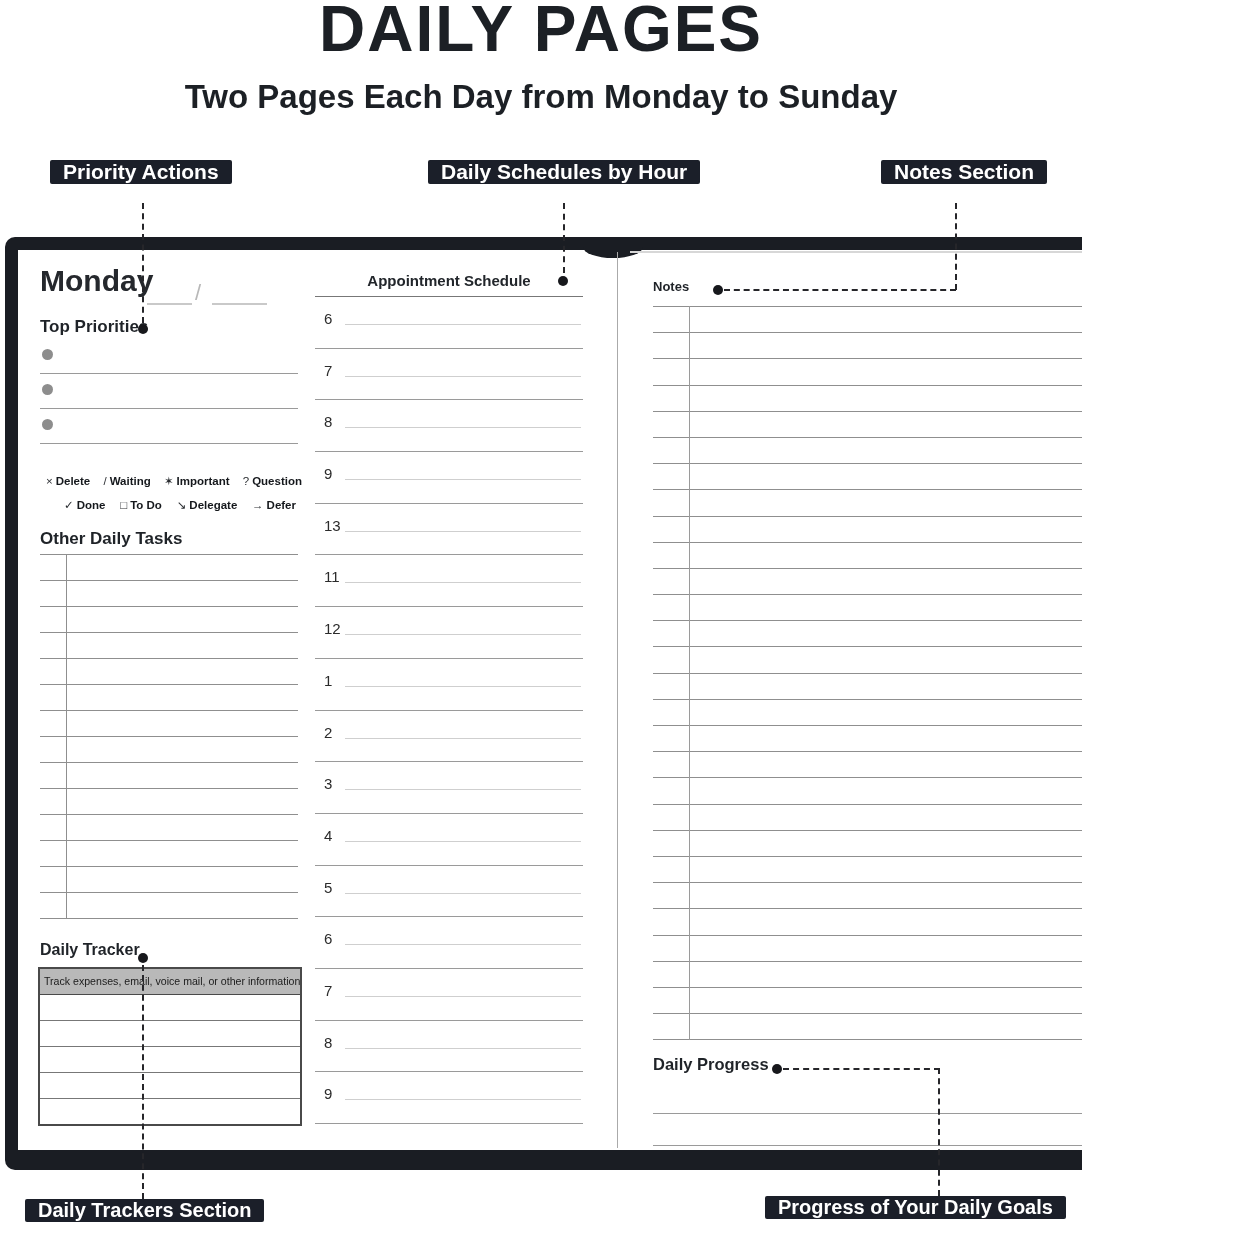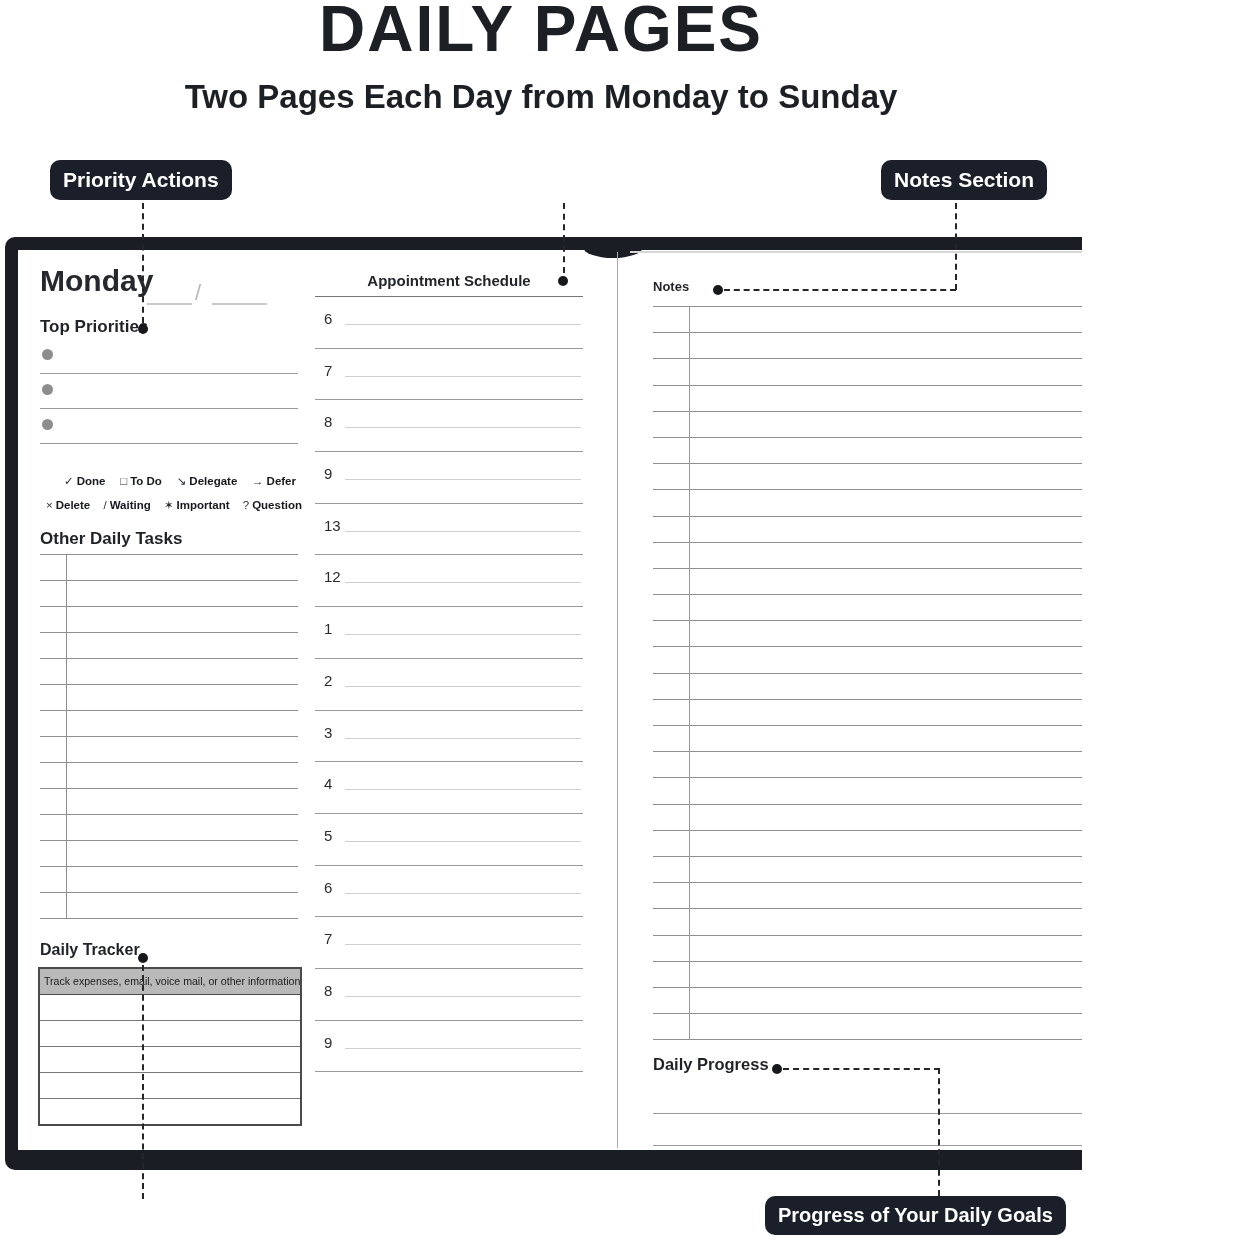--- a/index.html
+++ b/index.html
@@ -7,21 +7,21 @@
          font-family:"Liberation Sans",sans-serif;color:#1c2025;}
 
   
   .title{position:absolute;top:-8px;left:0;width:100%;text-align:center;
          font-size:64px;font-weight:bold;letter-spacing:2px;color:var(--ink,#1c2025);}
   .subtitle{position:absolute;top:78px;left:0;width:100%;text-align:center;
             font-size:33px;font-weight:bold;color:var(--ink,#1c2025);}
 
   
   .callout{position:absolute;background:var(--label_bg,#1b1f29);color:#fff;font-weight:bold;
-           font-size:21px;padding:8px 13px;border-radius:10px;white-space:nowrap;}
+           font-size:21px;padding:0 13px;border-radius:2px;white-space:nowrap;}
   #co-priority{left:50px;top:160px;}
   #co-schedule{left:428px;top:160px;}
   #co-notes{left:881px;top:160px;}
   #co-trackers{left:25px;top:1199px;font-size:20px;}
   #co-progress{left:765px;top:1196px;font-size:20px;}
 
   
   .book{position:absolute;left:5px;top:237px;width:1224px;height:933px;
         background:var(--cover,#1a1d23);border-radius:10px;}
   .book-inner{position:absolute;left:13px;top:13px;width:1202px;height:900px;background:#fff;}
@@ -91,21 +91,23 @@
     <div class="book-inner"></div>
     <div class="notch"></div>
   </div>
   <div class="page-edge"></div>
   <div class="page-top-edge"></div>
 
   <div class="title">DAILY PAGES</div>
   <div class="subtitle">Two Pages Each Day from Monday to Sunday</div>
 
   <div class="callout" id="co-priority">Priority Actions</div>
+  <div class="callout" id="co-schedule">Daily Schedules by Hour</div>
   <div class="callout" id="co-notes">Notes Section</div>
+  <div class="callout" id="co-trackers">Daily Trackers Section</div>
   <div class="callout" id="co-progress">Progress of Your Daily Goals</div>
 
   <div class="day-title">Monday</div>
   <div class="blank" id="blank1"></div>
   <div class="slash">/</div>
   <div class="blank" id="blank2"></div>
 
   <div class="sec-title" id="tp-title">Top Priorities</div>
   <div class="prio-list">
 
@@ -114,33 +116,33 @@
     </div>
       <div class="prio-row">
       <span class="bullet"></span>
     </div>
       <div class="prio-row">
       <span class="bullet"></span>
     </div>
     </div>
 
   <div class="legend">
+    <div class="legend-row r2">
+
+    <span class="leg-item"><span class="leg-sym">×</span><span>Delete</span></span>
+        <span class="leg-item"><span class="leg-sym">/</span><span>Waiting</span></span>
+        <span class="leg-item"><span class="leg-sym">✶</span><span>Important</span></span>
+        <span class="leg-item"><span class="leg-sym">?</span><span>Question</span></span>
+      </div>
     <div class="legend-row r1">
 
     <span class="leg-item"><span class="leg-sym">✓</span><span>Done</span></span>
         <span class="leg-item"><span class="leg-sym">□</span><span>To Do</span></span>
         <span class="leg-item"><span class="leg-sym">↘</span><span>Delegate</span></span>
         <span class="leg-item"><span class="leg-sym">→</span><span>Defer</span></span>
-      </div>
-    <div class="legend-row r2">
-
-    <span class="leg-item"><span class="leg-sym">×</span><span>Delete</span></span>
-        <span class="leg-item"><span class="leg-sym">/</span><span>Waiting</span></span>
-        <span class="leg-item"><span class="leg-sym">✶</span><span>Important</span></span>
-        <span class="leg-item"><span class="leg-sym">?</span><span>Question</span></span>
       </div>
   </div>
 
   <div class="sec-title" id="ot-title">Other Daily Tasks</div>
   <div class="task-list">
 
   <div class="task-row"></div>
       <div class="task-row"></div>
       <div class="task-row"></div>
       <div class="task-row"></div>
@@ -187,20 +189,24 @@
     </div>
       <div class="hour-slot">
       <span class="hour-num">9</span>
       <span class="hour-half"></span>
     </div>
       <div class="hour-slot">
       <span class="hour-num">13</span>
       <span class="hour-half"></span>
     </div>
       <div class="hour-slot">
+      <span class="hour-num">11</span>
+      <span class="hour-half"></span>
+    </div>
+      <div class="hour-slot">
       <span class="hour-num">12</span>
       <span class="hour-half"></span>
     </div>
       <div class="hour-slot">
       <span class="hour-num">1</span>
       <span class="hour-half"></span>
     </div>
       <div class="hour-slot">
       <span class="hour-num">2</span>
       <span class="hour-half"></span>

